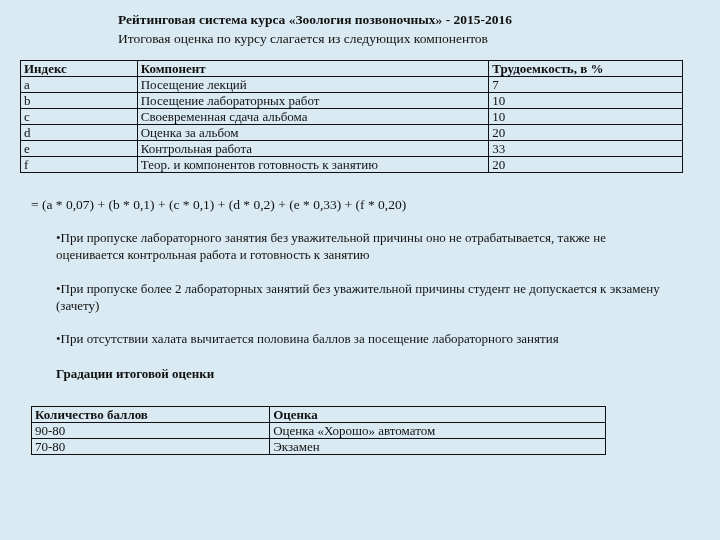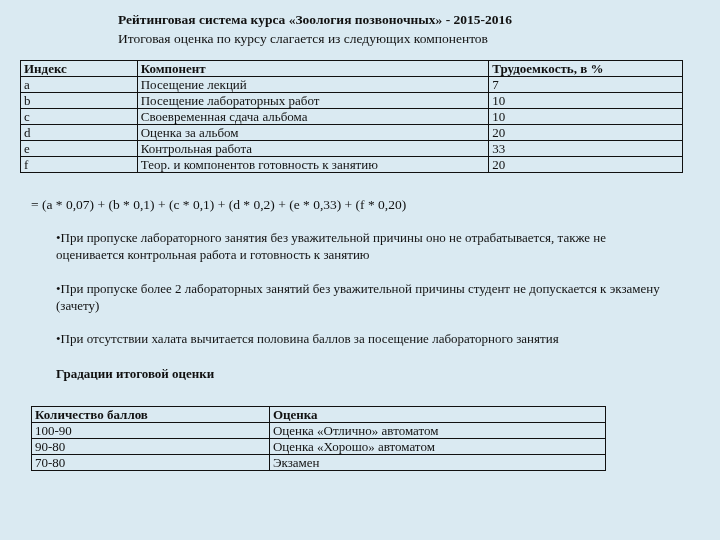--- a/index.html
+++ b/index.html
@@ -121,24 +121,20 @@
       <col class="g2">
     </colgroup>
   <thead>
     <tr>
       <th>Количество баллов</th>
       <th>Оценка</th>
     </tr>
   </thead>
   <tbody>
     <tr>
-      <td>100-90</td>
-      <td>Оценка «Отлично» автоматом</td>
-    </tr>
-    <tr>
       <td>90-80</td>
       <td>Оценка «Хорошо» автоматом</td>
     </tr>
     <tr>
       <td>70-80</td>
       <td>Экзамен</td>
     </tr>
   </tbody>
 </table>
 

